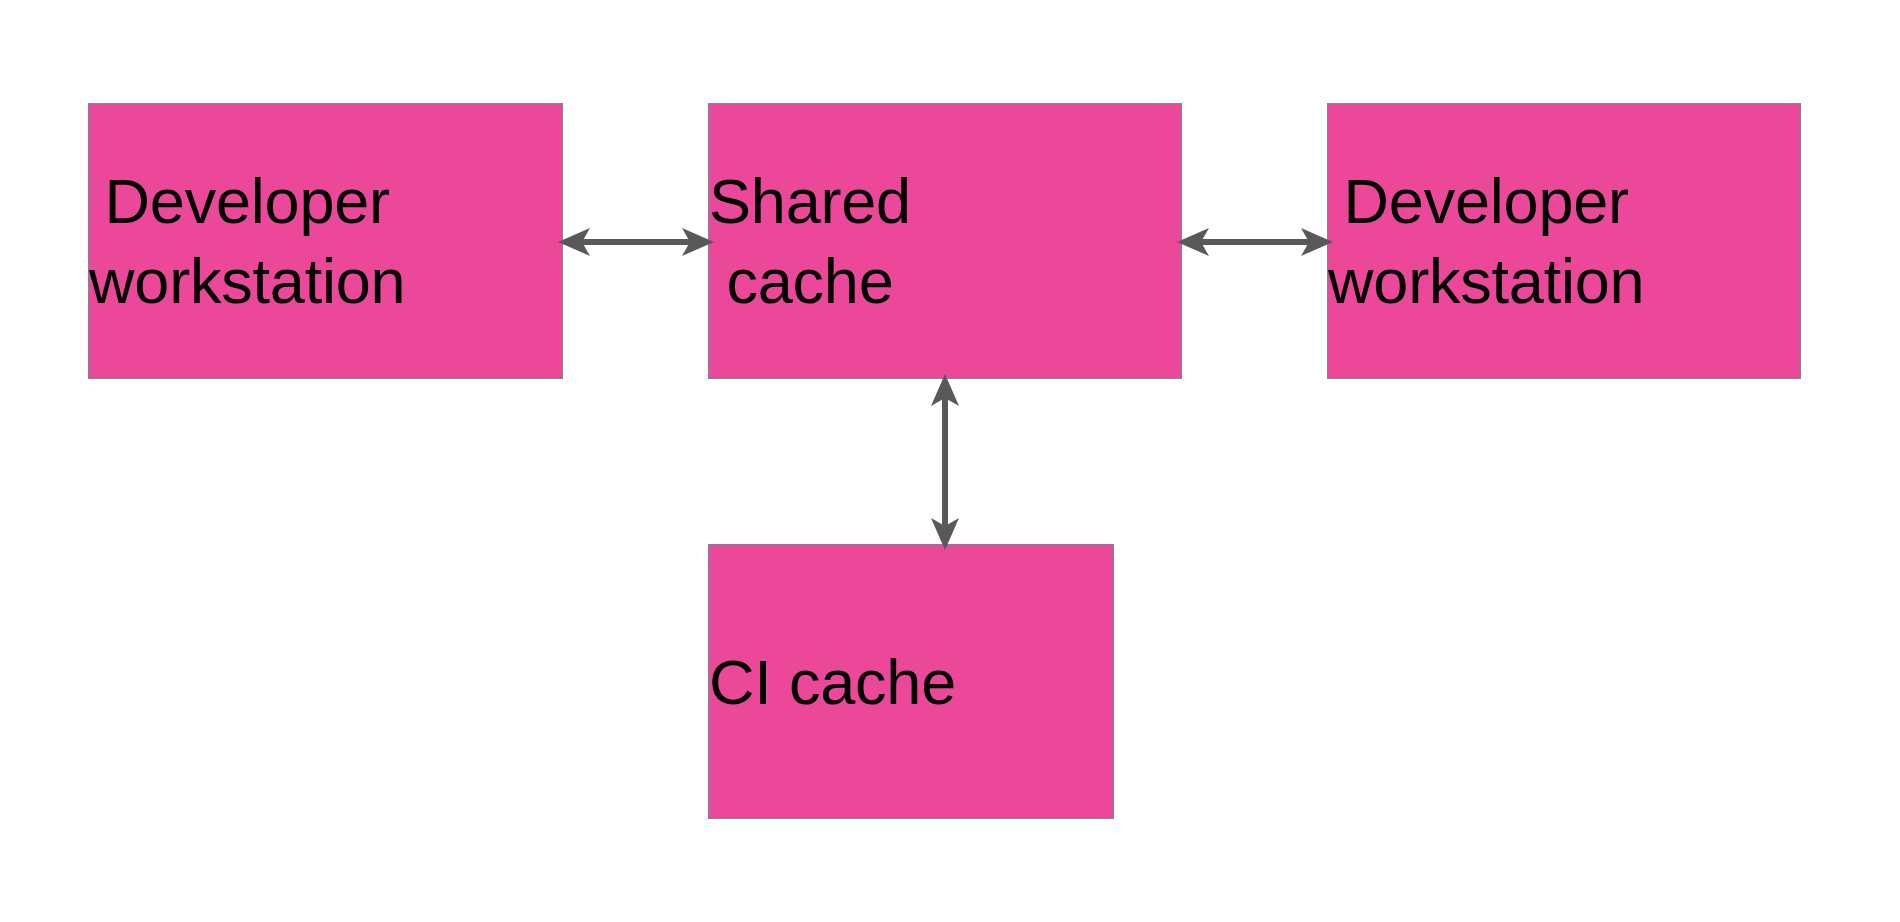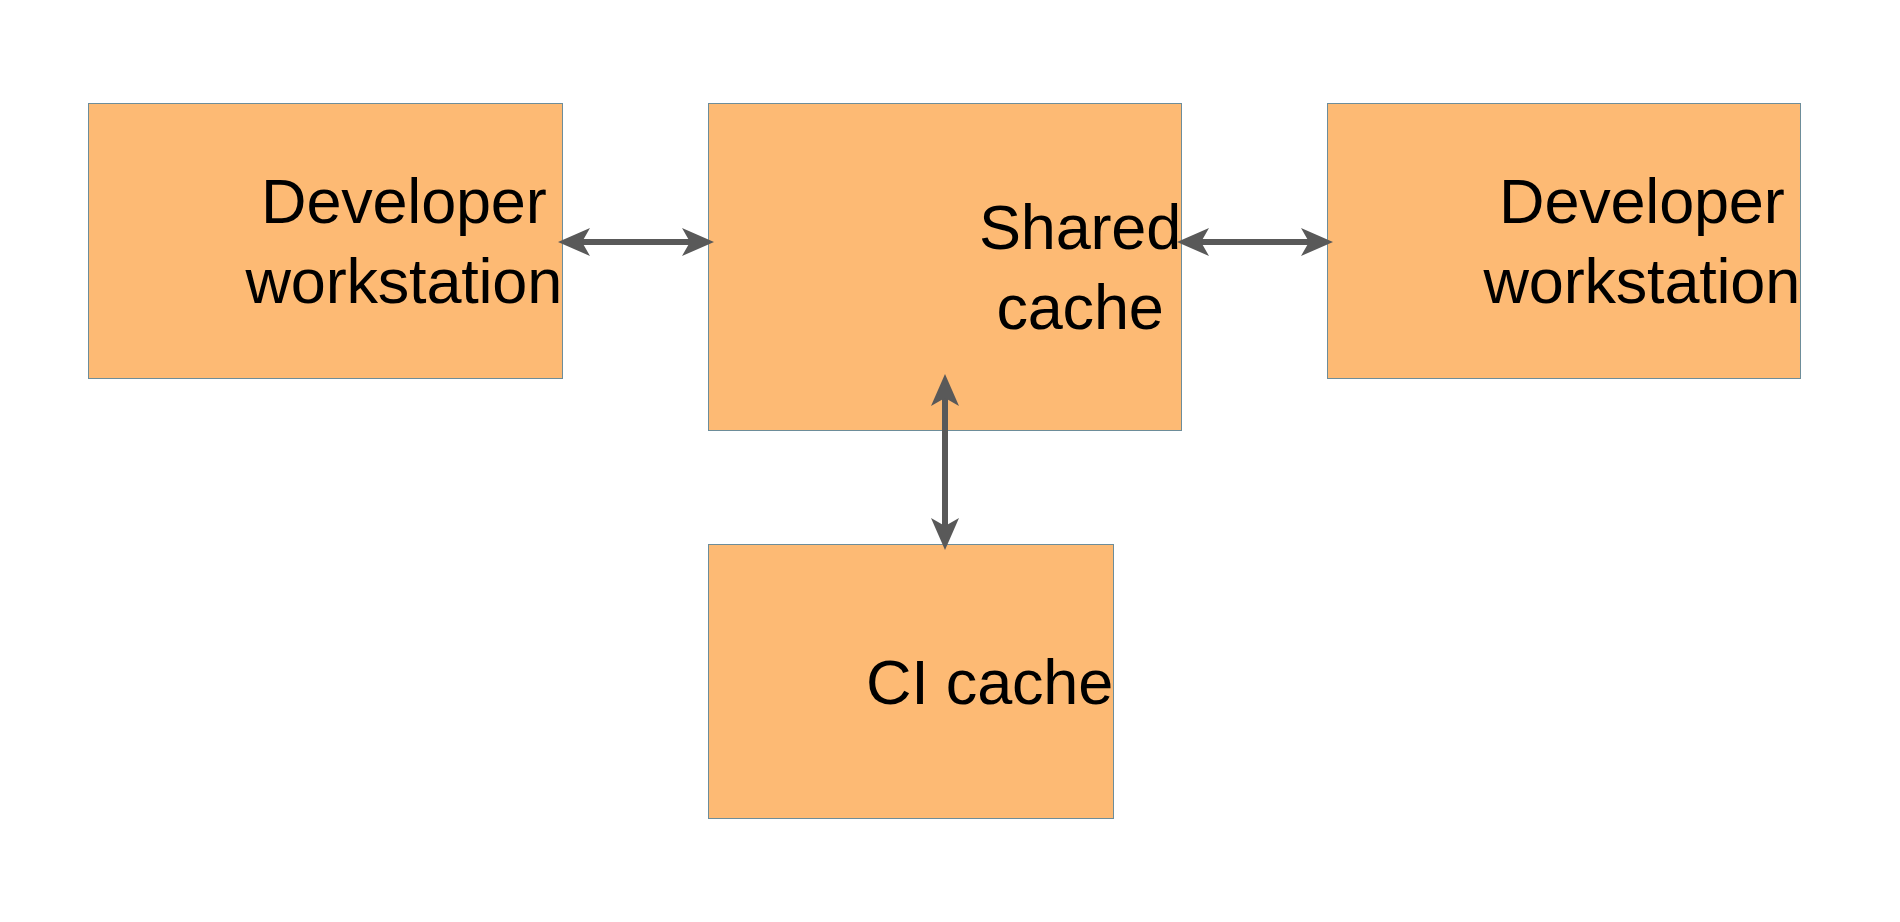--- a/index.html
+++ b/index.html
@@ -14,39 +14,39 @@
   #canvas {
     position: relative;
     width: 1900px;
     height: 922px;
     background: #ffffff;
     overflow: hidden;
   }
   .node {
     position: absolute;
     box-sizing: border-box;
-    background: #fdba74;
+    background: #ec4899;
     border: 1.6px solid #6d8d9a;
     display: flex;
     align-items: center;
-    justify-content: flex-end;
+    justify-content: flex-start;
     text-align: center;
   }
   .node-label {
     font-family: "Liberation Sans", sans-serif;
     font-size: 63px;
     line-height: 80px;
     color: #000000;
     font-weight: 400;
     letter-spacing: -0.2px;
     white-space: pre-line;
   }
   
   #node-dev-left   { left: 88px;   top: 103px; width: 475px; height: 276px; }
-  #node-cache      { left: 708px;  top: 103px; width: 474px; height: 328px; }
+  #node-cache      { left: 708px;  top: 103px; width: 474px; height: 276px; }
   #node-dev-right  { left: 1327px; top: 103px; width: 474px; height: 276px; }
   #node-ci         { left: 708px;  top: 544px; width: 406px; height: 275px; }
 
   .edge {
     position: absolute;
     pointer-events: none;
   }
   #edge-left-cache  { left: 556px; top: 200px; width: 160px; height: 84px; }
   #edge-cache-right { left: 1175px; top: 200px; width: 160px; height: 84px; }
   #edge-cache-ci    { left: 903px; top: 372px; width: 84px; height: 180px; }

